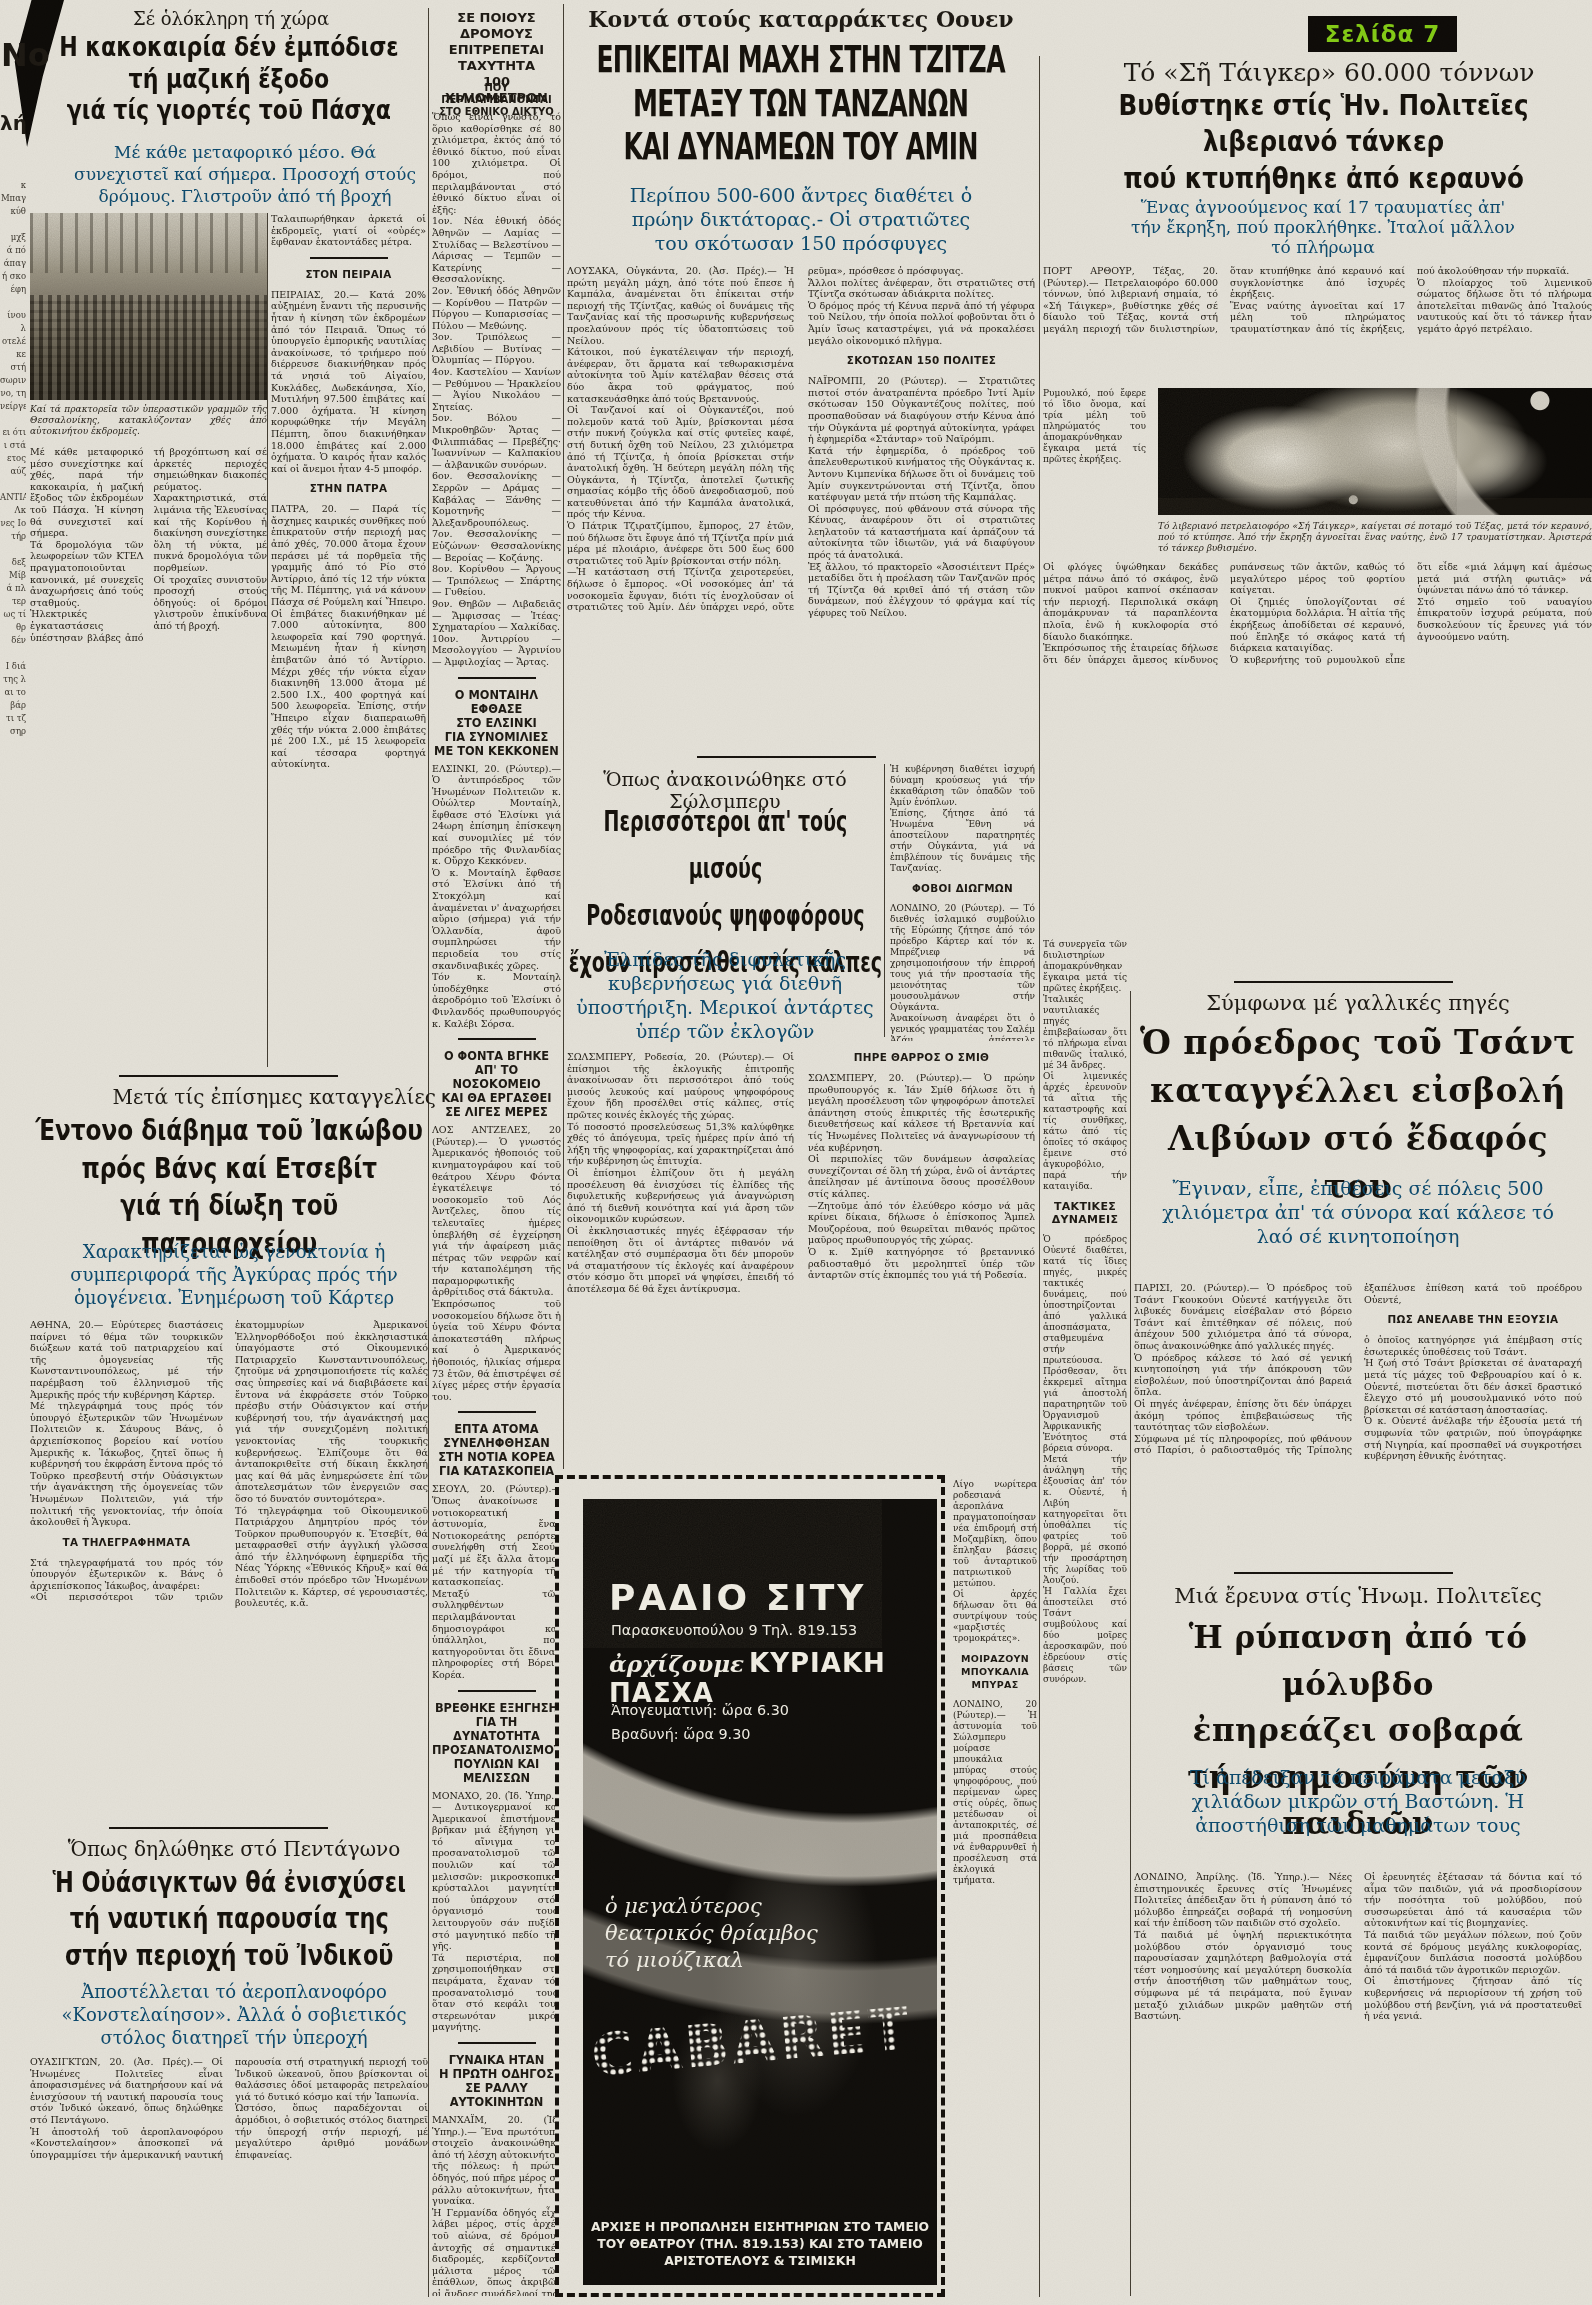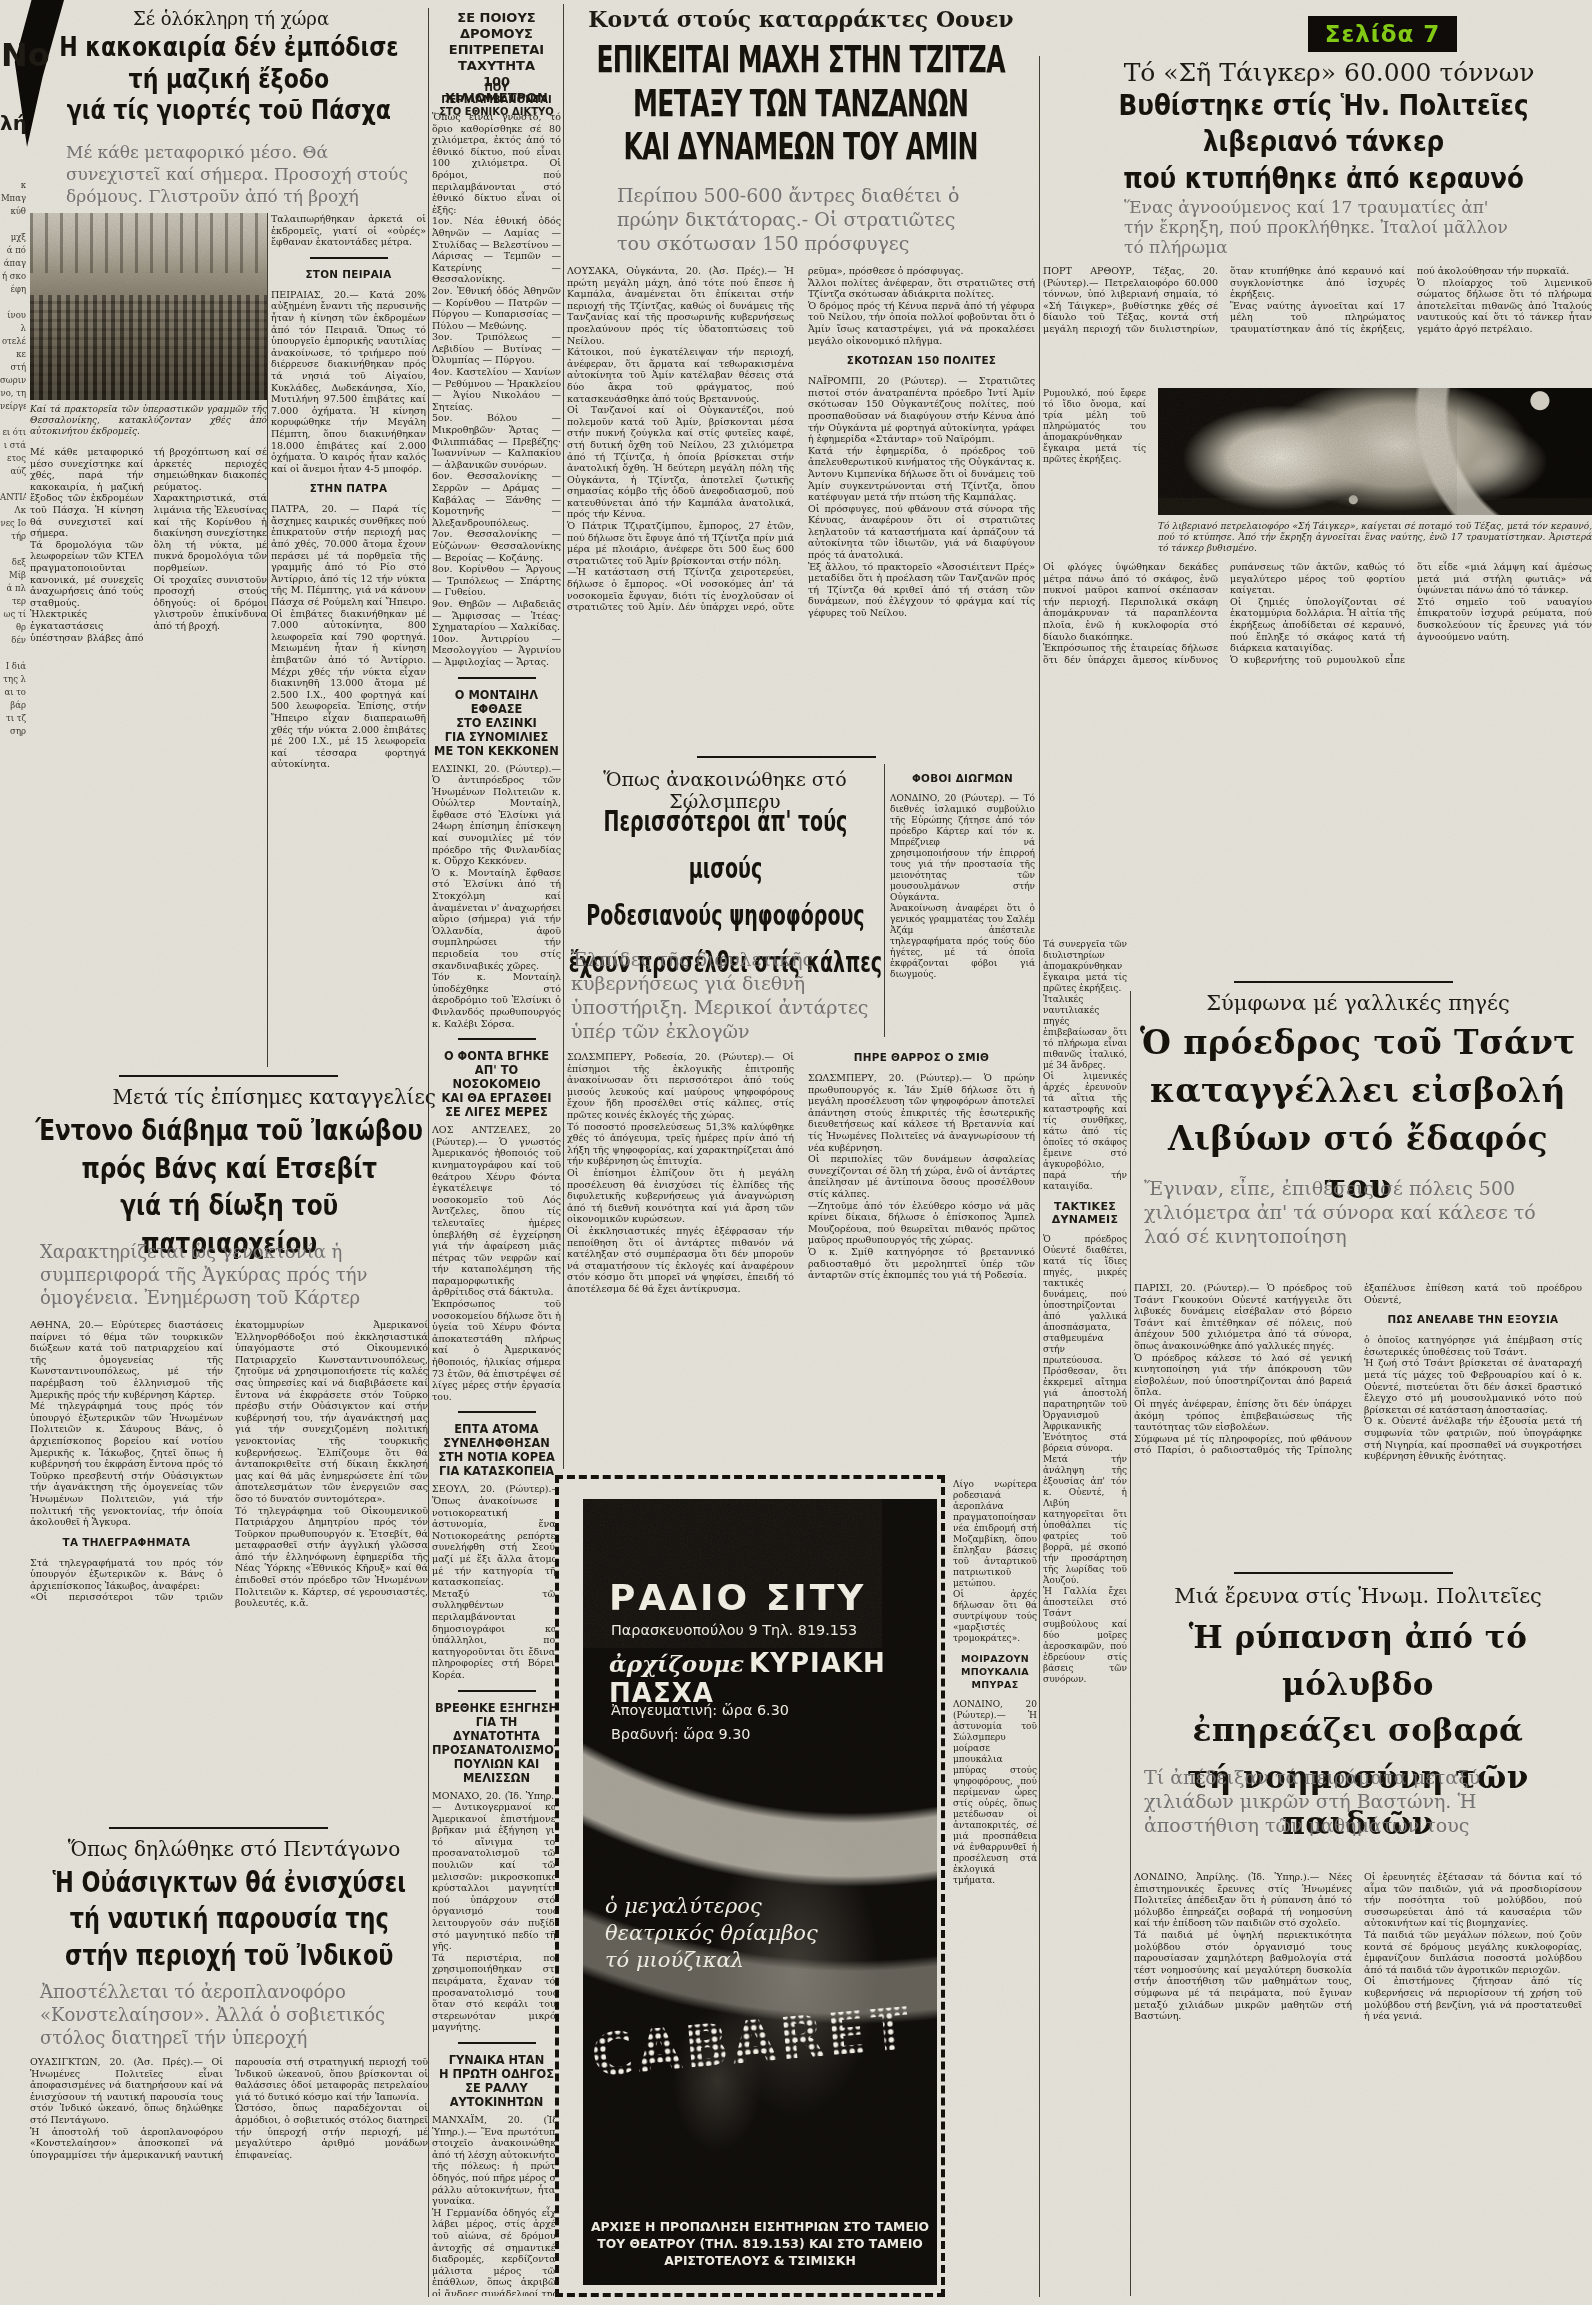--- a/index.html
+++ b/index.html
@@ -11,21 +11,21 @@
   .bt9{font:9px/11px "DejaVu Serif",serif;text-align:justify;color:#252018;overflow-wrap:anywhere;}
   .cols2{column-count:2;column-gap:12px;overflow:hidden;}
   .cols3{column-count:3;column-gap:12px;overflow:hidden;}
   .sub{font:bold 10.4px/13px "DejaVu Sans",sans-serif;text-align:center;margin:8px 4px;letter-spacing:0.3px;}
   .smalltitle{font:bold 11.4px/14px "DejaVu Sans",sans-serif;text-align:center;margin:6px 0 5px;}
   .sep{width:78px;border-top:2px solid #17130e;margin:9px auto;}
   .kick{font:18px "DejaVu Serif",serif;text-align:center;}
   .hl{font-family:"DejaVu Sans",sans-serif;font-weight:bold;text-align:center;white-space:pre-line;
       transform-origin:0 0;color:#15110b;}
   .hlserif{font-family:"DejaVu Serif",serif;font-weight:bold;text-align:center;white-space:pre-line;color:#15110b;}
-  .deck{font-family:"DejaVu Serif",serif;text-align:left;white-space:pre-line;color:#737373;}
+  .deck{font-family:"DejaVu Serif",serif;text-align:center;white-space:pre-line;color:#0c4a6e;}
   .vr{position:absolute;width:1px;background:#433d32;}
   .hrule{position:absolute;border-top:2px solid #17130e;}
   .photo{position:absolute;overflow:hidden;}
   .grain{position:absolute;inset:0;pointer-events:none;}
   .crowd{background:linear-gradient(180deg,#c7c2b3 0%,#b3ad9d 16%,#a19b8a 30%,#8a8374 45%,#6e6757 62%,#474134 80%,#2c2820 100%);}
   .crowd-top{position:absolute;left:0;top:0;width:100%;height:32%;
      background:repeating-linear-gradient(90deg,rgba(58,53,42,.45) 0 3px,transparent 3px 15px),
      linear-gradient(180deg,rgba(220,216,205,.55),rgba(150,144,128,.1));}
   .crowd-band{position:absolute;left:0;bottom:0;width:100%;height:56%;
      background:repeating-linear-gradient(90deg,rgba(28,24,17,.55) 0 4px,rgba(148,141,124,.35) 4px 9px),
@@ -223,20 +223,22 @@
 Ἐξ ἄλλου, τό πρακτορεῖο «Ἀσοσιέιτεντ Πρές» μεταδίδει ὅτι ἡ προέλαση τῶν Τανζανῶν πρός τή Τζίντζα θά κριθεῖ ἀπό τή στάση τῶν δυνάμεων, πού ἐλέγχουν τό φράγμα καί τίς γέφυρες τοῦ Νείλου.</div>
 </div>
 
 <div class="hrule" style="left:697px;top:756px;width:179px;"></div>
 <div class="abs kick" style="left:567px;top:768px;width:316px;font-size:19px;">Ὅπως ἀνακοινώθηκε στό Σώλσμπερυ</div>
 <div class="abs hl pre" style="left:567px;top:798px;width:466px;font-size:28px;line-height:1.68;transform:scaleX(.68);">Περισσότεροι ἀπ' τούς μισούς
 Ροδεσιανούς ψηφοφόρους
 ἔχουν προσέλθει στίς κάλπες</div>
 <div class="abs deck" style="left:571px;top:947px;width:308px;font-size:19px;line-height:24px;">Ἐλπίδες τῆς διφυλετικῆς κυβερνήσεως γιά διεθνῆ ὑποστήριξη. Μερικοί ἀντάρτες ὑπέρ τῶν ἐκλογῶν</div>
 <div class="abs" style="left:890px;top:764px;width:145px;height:277px;overflow:hidden;">
+  <div class="bt9 pre">Ἡ κυβέρνηση διαθέτει ἰσχυρή δύναμη κρούσεως γιά τήν ἐκκαθάριση τῶν ὀπαδῶν τοῦ Ἀμίν ἐνόπλων.
+Ἐπίσης, ζήτησε ἀπό τά Ἡνωμένα Ἔθνη νά ἀποστείλουν παρατηρητές στήν Οὐγκάντα, γιά νά ἐπιβλέπουν τίς δυνάμεις τῆς Τανζανίας.</div>
   <div class="sub">ΦΟΒΟΙ ΔΙΩΓΜΩΝ</div>
   <div class="bt9 pre">ΛΟΝΔΙΝΟ, 20 (Ρώυτερ). — Τό διεθνές ἰσλαμικό συμβούλιο τῆς Εὐρώπης ζήτησε ἀπό τόν πρόεδρο Κάρτερ καί τόν κ. Μπρέζνιεφ νά χρησιμοποιήσουν τήν ἐπιρροή τους γιά τήν προστασία τῆς μειονότητας τῶν μουσουλμάνων στήν Οὐγκάντα.
 Ἀνακοίνωση ἀναφέρει ὅτι ὁ γενικός γραμματέας του Σαλέμ Ἀζάμ ἀπέστειλε τηλεγραφήματα πρός τούς δύο ἡγέτες, μέ τά ὁποῖα ἐκφράζονται φόβοι γιά διωγμούς.</div>
 </div>
 <div class="abs cols2" style="left:567px;top:1051px;width:468px;height:416px;column-gap:14px;">
   <div class="bt pre">ΣΩΛΣΜΠΕΡΥ, Ροδεσία, 20. (Ρώυτερ).— Οἱ ἐπίσημοι τῆς ἐκλογικῆς ἐπιτροπῆς ἀνακοίνωσαν ὅτι περισσότεροι ἀπό τούς μισούς λευκούς καί μαύρους ψηφοφόρους ἔχουν ἤδη προσέλθει στίς κάλπες, στίς πρῶτες κοινές ἐκλογές τῆς χώρας.
 Τό ποσοστό προσελεύσεως 51,3% καλύφθηκε χθές τό ἀπόγευμα, τρεῖς ἡμέρες πρίν ἀπό τή λήξη τῆς ψηφοφορίας, καί χαρακτηρίζεται ἀπό τήν κυβέρνηση ὡς ἐπιτυχία.
 Οἱ ἐπίσημοι ἐλπίζουν ὅτι ἡ μεγάλη προσέλευση θά ἐνισχύσει τίς ἐλπίδες τῆς διφυλετικῆς κυβερνήσεως γιά ἀναγνώριση ἀπό τή διεθνῆ κοινότητα καί γιά ἄρση τῶν οἰκονομικῶν κυρώσεων.
 Οἱ ἐκκλησιαστικές πηγές ἐξέφρασαν τήν πεποίθηση ὅτι οἱ ἀντάρτες πιθανόν νά κατέληξαν στό συμπέρασμα ὅτι δέν μποροῦν νά σταματήσουν τίς ἐκλογές καί ἀναφέρουν στόν κόσμο ὅτι μπορεῖ νά ψηφίσει, ἐπειδή τό ἀποτέλεσμα δέ θά ἔχει ἀντίκρυσμα.</div>
   <div class="sub">ΠΗΡΕ ΘΑΡΡΟΣ Ο ΣΜΙΘ</div>

